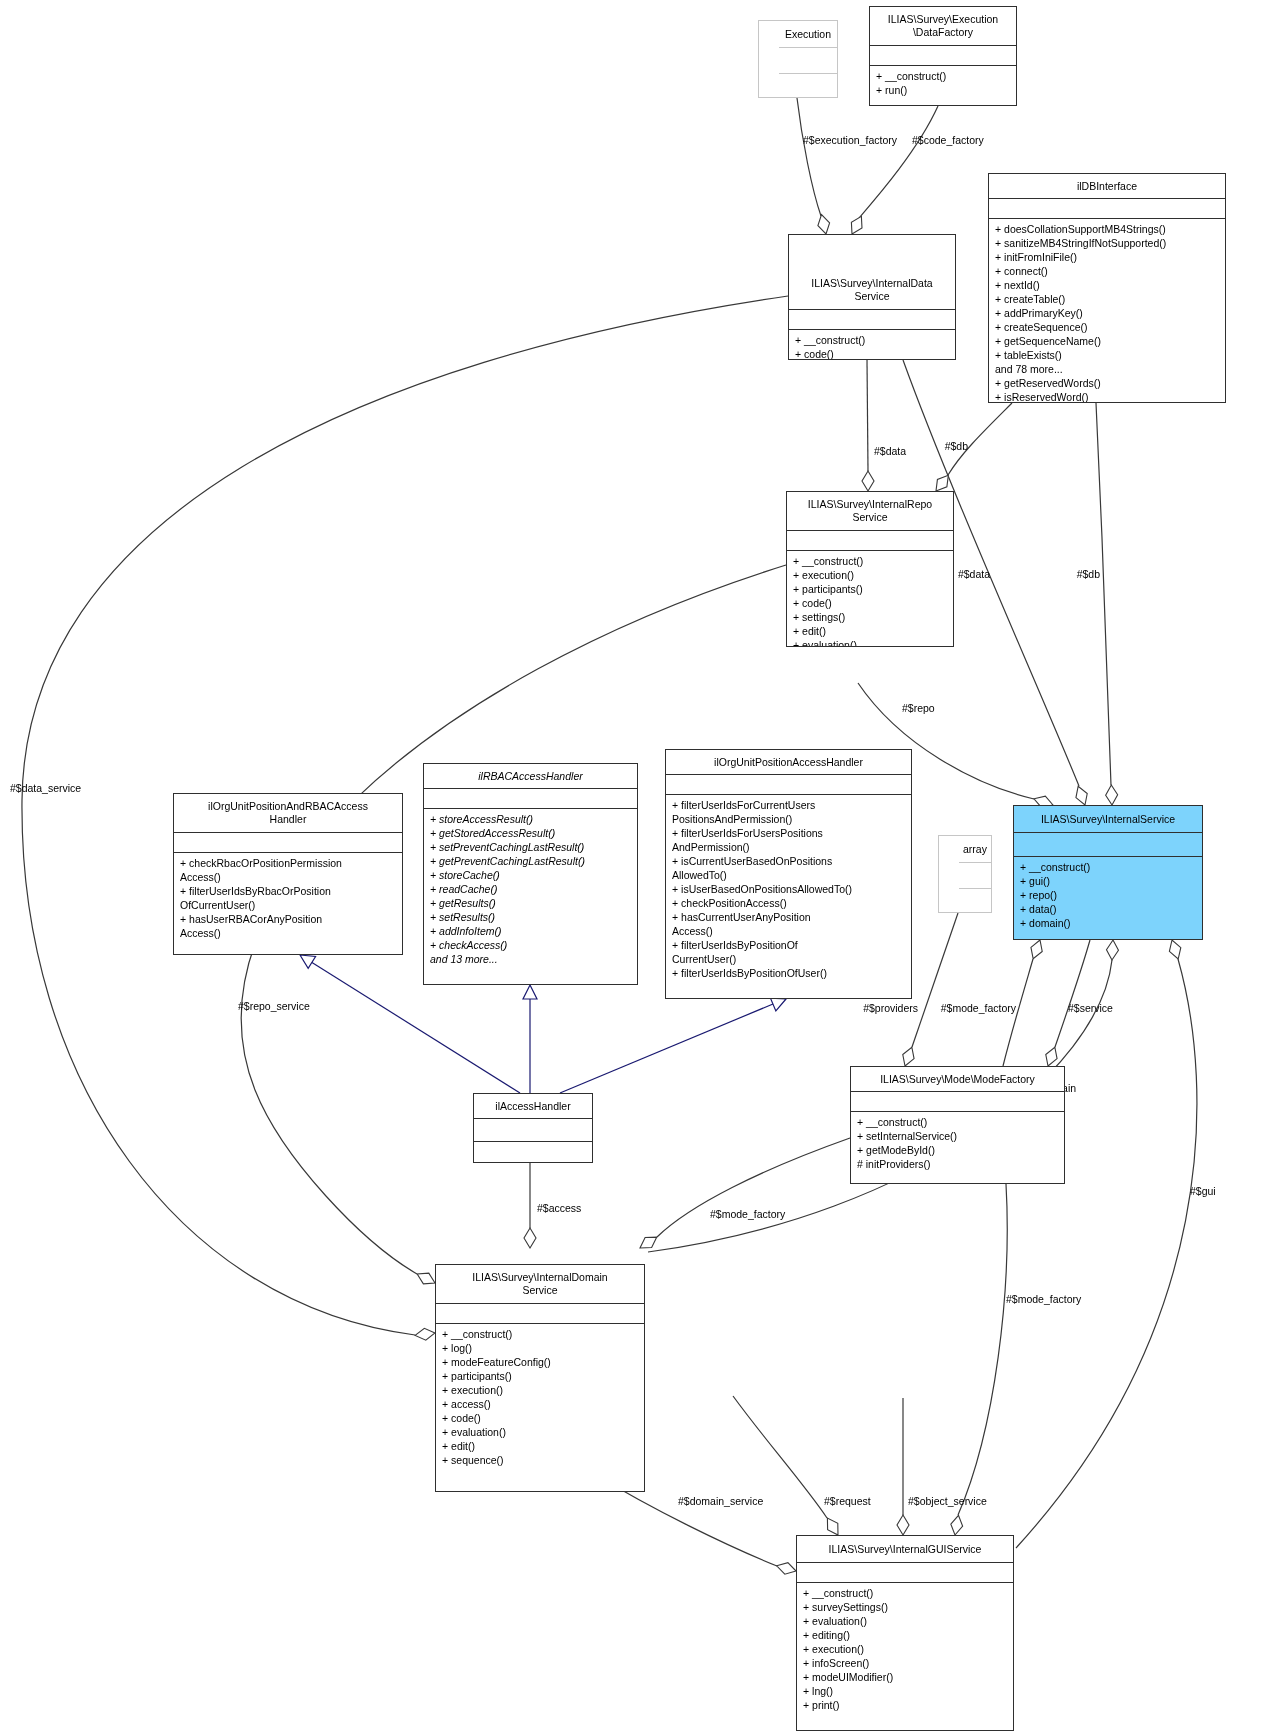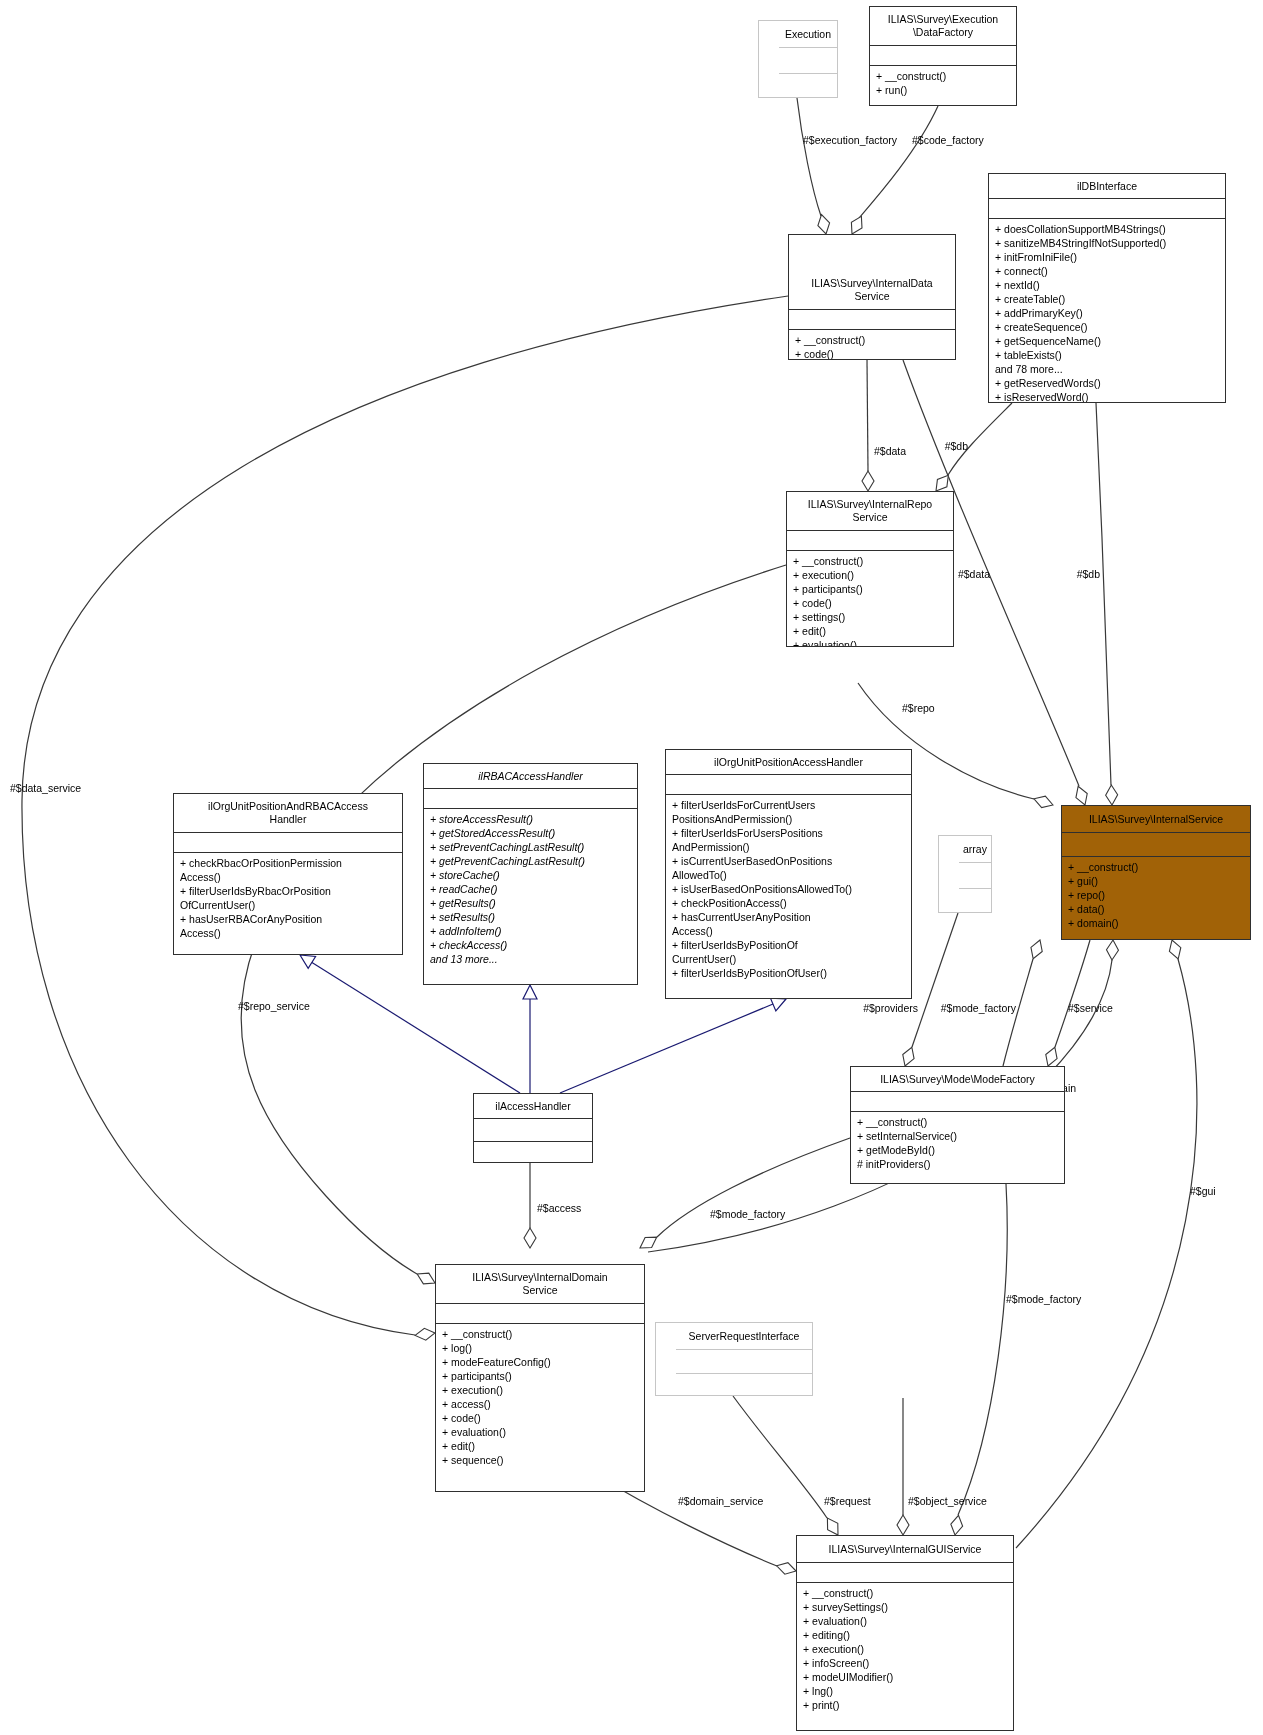--- a/index.html
+++ b/index.html
@@ -3,21 +3,21 @@
 <meta charset="utf-8">
 <style>
   html,body{margin:0;padding:0;background:#fff;}
   .canvas{position:relative;width:1263px;height:1735px;background:#fff;overflow:hidden;
           font-family:"Liberation Sans",sans-serif;}
   .edges-svg{position:absolute;left:0;top:0;z-index:1;}
   .edges-svg text{font-family:"Liberation Sans",sans-serif;font-size:10.5px;fill:#000;}
   #boxes{position:absolute;left:0;top:0;width:100%;height:100%;z-index:2;pointer-events:none;}
   .uml-box{position:absolute;background:#fff;border:1px solid #2f2f2f;box-sizing:border-box;
            display:flex;flex-direction:column;font-size:10.5px;color:#000;pointer-events:auto;}
-  .uml-box.selected{background:#a16207;margin-left:48px;}
+  .uml-box.selected{background:#7dd3fc;}
   .uml-box.external{border-color:#c6c6c6;padding-left:20px;}
   .uml-box.external .comp{border-color:#c6c6c6;}
   .comp{box-sizing:border-box;flex:0 0 auto;}
   .comp.title{display:flex;flex-direction:column;justify-content:center;align-items:center;
               text-align:center;line-height:13px;padding:1px 3px;}
   .comp.attrs{border-top:1px solid #2f2f2f;}
   .comp.methods{border-top:1px solid #2f2f2f;padding:3px 6px;line-height:14px;flex:1 1 auto;
                 white-space:nowrap;overflow:hidden;}
 </style>
 </head>
@@ -280,27 +280,20 @@
           <div>+ modeFeatureConfig()</div>
           <div>+ participants()</div>
           <div>+ execution()</div>
           <div>+ access()</div>
           <div>+ code()</div>
           <div>+ evaluation()</div>
           <div>+ edit()</div>
           <div>+ sequence()</div>
         </div>
       </div>
-      <div class="uml-box external" style="left: 655px; top: 1322px; width: 158px; height: 74px;">
-        <div class="comp title" style="height: 26px;">
-          <div>ServerRequestInterface</div>
-        </div>
-        <div class="comp attrs" style="height: 24px;"></div>
-        <div class="comp methods"></div>
-      </div>
       <div class="uml-box normal" style="left: 796px; top: 1535px; width: 218px; height: 196px;">
         <div class="comp title" style="height: 26px;">
           <div>ILIAS\Survey\InternalGUIService</div>
         </div>
         <div class="comp attrs" style="height: 20px;"></div>
         <div class="comp methods">
           <div>+ __construct()</div>
           <div>+ surveySettings()</div>
           <div>+ evaluation()</div>
           <div>+ editing()</div>

